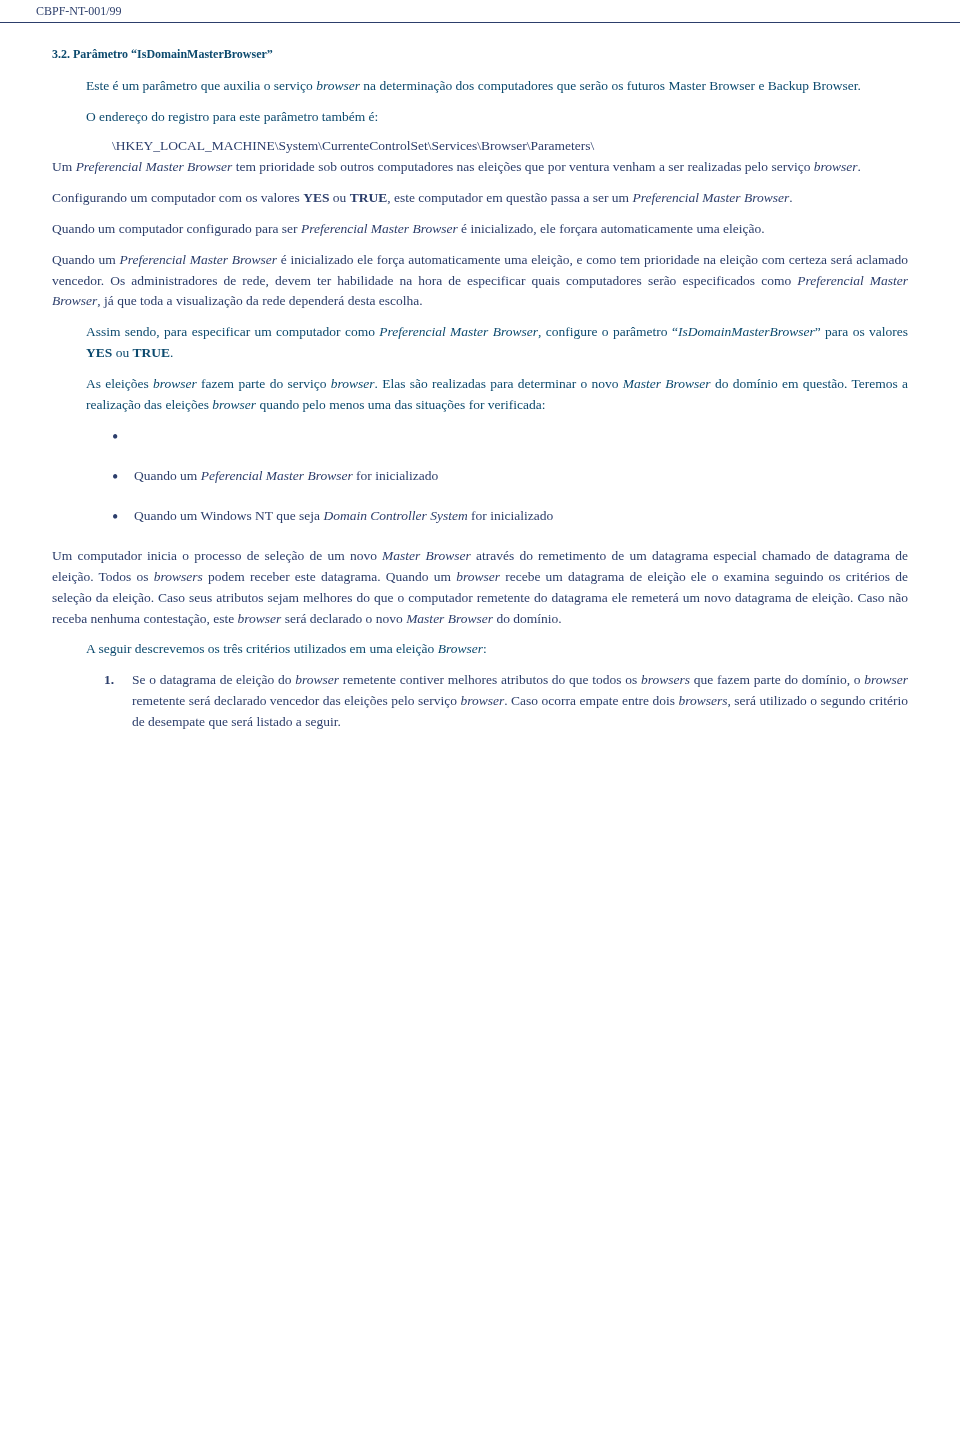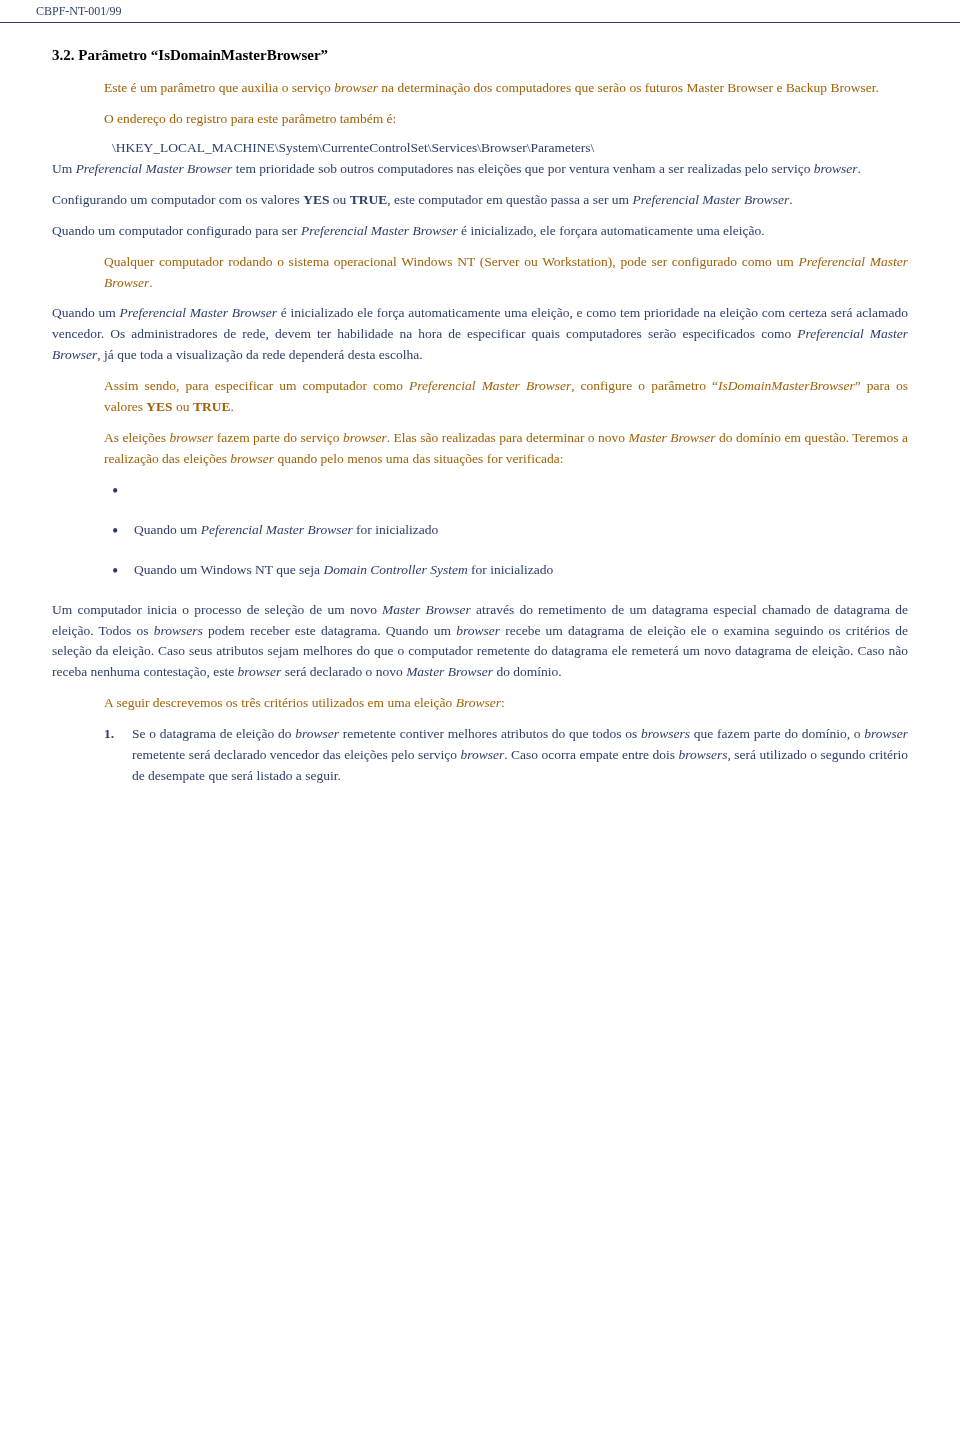--- a/index.html
+++ b/index.html
@@ -25,23 +25,23 @@
       justify-content: flex-start;
     }
     .top-bar-text {
       font-size: 12px;
       color: #2c3e6b;
     }
     .content {
       padding: 18px 52px 60px 52px;
     }
     h2.section-title {
-      font-size: 15px;
-      font-weight: bold;
-      color: #000000;
+      font-size: 12px;
+      font-weight: bold;
+      color: #0c4a6e;
       margin-bottom: 14px;
       margin-top: 6px;
     }
     .paragraph {
       text-align: justify;
       margin-bottom: 10px;
       line-height: 1.55;
       color: #2c3e6b;
     }
     .paragraph em {
@@ -53,22 +53,22 @@
     .registry-block {
       margin: 10px 0 3px 60px;
       font-family: "Times New Roman", Times, serif;
       font-size: 13.5px;
       color: #2c3e6b;
     }
     .indented-paragraph {
       text-align: justify;
       margin-bottom: 10px;
       line-height: 1.55;
-      color: #a16207;
-      margin-left: 52px;
+      color: #0c4a6e;
+      margin-left: 34px;
     }
     .indented-paragraph em {
       font-style: italic;
     }
     .bullet-list {
       margin: 10px 0 10px 60px;
       list-style: none;
     }
     .bullet-list li {
       display: flex;
@@ -166,23 +166,20 @@
     </div>
 
     <div class="paragraph">
       <span>Configurando um computador com os valores </span><strong>YES</strong><span> ou </span><strong>TRUE</strong><span>, este computador em questão passa a ser um </span><em>Preferencial Master Browser</em><span>.</span>
     </div>
 
     <div class="paragraph">
       <span>Quando um computador configurado para ser </span><em>Preferencial Master Browser</em><span> é inicializado, ele forçara automaticamente uma eleição.</span>
     </div>
 
-    <div class="indented-paragraph">
-      <span>Qualquer computador rodando o sistema operacional Windows NT (Server ou Workstation), pode ser configurado como um </span><em>Preferencial Master Browser</em><span>.</span>
-    </div>
 
     <div class="paragraph">
       <span>Quando um </span><em>Preferencial Master Browser</em><span> é inicializado ele força automaticamente uma eleição, e como tem prioridade na eleição com certeza será aclamado vencedor. Os administradores de rede, devem ter habilidade na hora de especificar quais computadores serão especificados como </span><em><span>Preferencial</span></em> <em><span>Master Browser</span></em><span>, já que toda a visualização da rede dependerá desta escolha.</span>
     </div>
 
     <div class="indented-paragraph">
       <span>Assim sendo, para especificar um computador como </span><em>Preferencial Master Browser</em><span>, configure o parâmetro “</span><em>IsDomainMasterBrowser</em><span>” para os valores </span><strong>YES</strong><span> ou </span><strong>TRUE</strong><span>.</span>
     </div>
 
 

